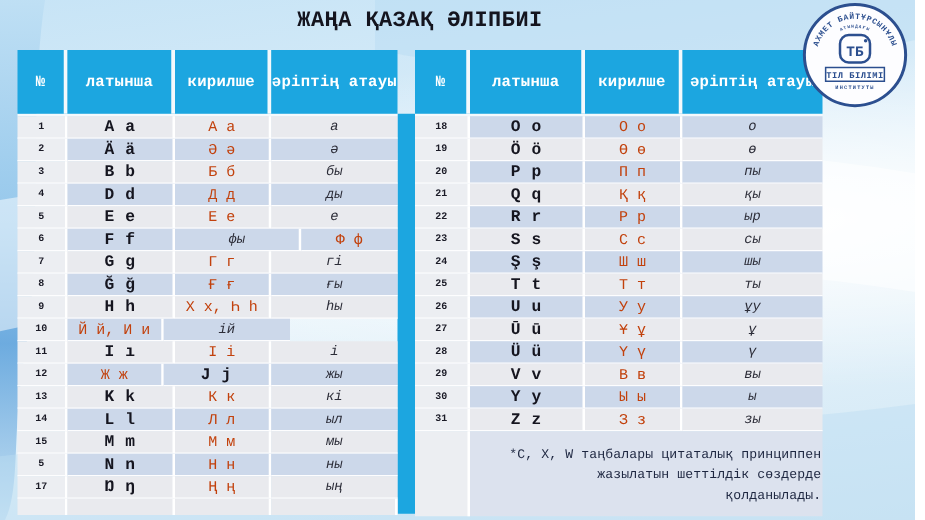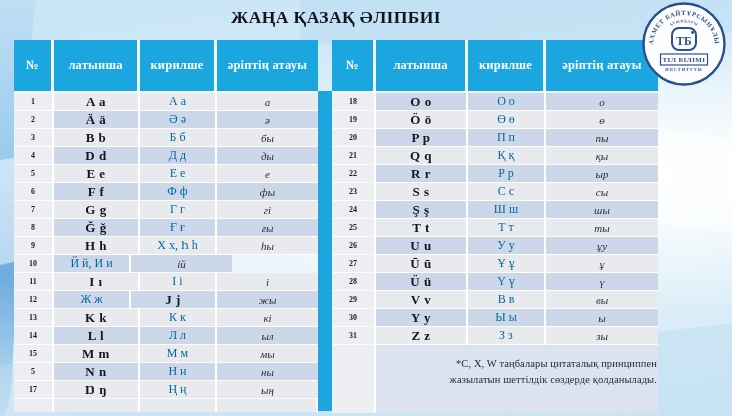--- a/index.html
+++ b/index.html
@@ -1,18 +1,18 @@
 <!DOCTYPE html>
 <html><head>
 <meta charset="utf-8">
 <style>
   html,body { margin:0; padding:0; }
   .slide {
     position:relative; width:732px; height:416px; overflow:hidden;
-    font-family:Liberation Serif, serif;
+    font-family:Liberation Mono, monospace;
     background:
       radial-gradient(120% 55% at 82% 42%, rgba(255,255,255,0.95), rgba(255,255,255,0) 60%),
       linear-gradient(172deg, #c7e4f6 0%, #d6ebf8 28%, #eef7fc 52%, #ddeef8 76%, #cfe6f5 100%);
   }
   .bg { position:absolute; left:0; top:0; z-index:0; pointer-events:none; }
 
   .title {
     position:absolute; top:7px; left:0; right:60px; z-index:2;
     text-align:center; font-size:17.5px; font-weight:bold; color:#14141e; letter-spacing:.4px;
   }
@@ -35,21 +35,21 @@
   .cell {
     display:flex; align-items:center; justify-content:center;
     border-right:2px solid #fff; border-bottom:1px solid #fdfdfe; box-sizing:border-box;
     overflow:hidden; white-space:nowrap;
   }
   .row .cell:last-child { border-right:none; }
   .row.odd  .cell { background:#e9eaee; }
   .row.even .cell { background:#ccd8ea; }
   .row .cell.num  { background:#eceef2; font-size:8px; font-weight:bold; color:#1a1a26; }
   .cell.latin { font-size:13px; font-weight:bold; color:#15151f; letter-spacing:.5px; }
-  .cell.cyr   { font-size:12px; color:#0369a1; }
+  .cell.cyr   { font-size:12px; color:#c2410c; }
   .cell.name  { font-size:11px; font-style:italic; color:#2c2d38; }
 
   .t-left  .c0{width:40px} .t-left  .c1{width:86px} .t-left  .c2{width:77px} .t-left  .c3{width:101px}
   .t-right .c0{width:44px} .t-right .c1{width:92px} .t-right .c2{width:78px} .t-right .c3{width:112px}
 
   .footer-row { display:flex; height:13px; }
   .footer-row .cell { border-bottom:none; background:#e9eaee; }
   .footer-row .cell.num { background:#eceef2; }
 
   .note-row { display:flex; height:68px; }
@@ -140,22 +140,22 @@
         </div>
         <div class="row odd">
           <div class="cell num c0">5</div>
           <div class="cell latin c1">E e</div>
           <div class="cell cyr c2">Е е</div>
           <div class="cell name c3">е</div>
         </div>
         <div class="row even">
           <div class="cell num c0">6</div>
           <div class="cell latin c1">F f</div>
+          <div class="cell name c3">фы</div>
           <div class="cell cyr c2">Ф ф</div>
-          <div class="cell name c3">фы</div>
         </div>
         <div class="row odd">
           <div class="cell num c0">7</div>
           <div class="cell latin c1">G g</div>
           <div class="cell cyr c2">Г г</div>
           <div class="cell name c3">гі</div>
         </div>
         <div class="row even">
           <div class="cell num c0">8</div>
           <div class="cell latin c1">Ğ ğ</div>

